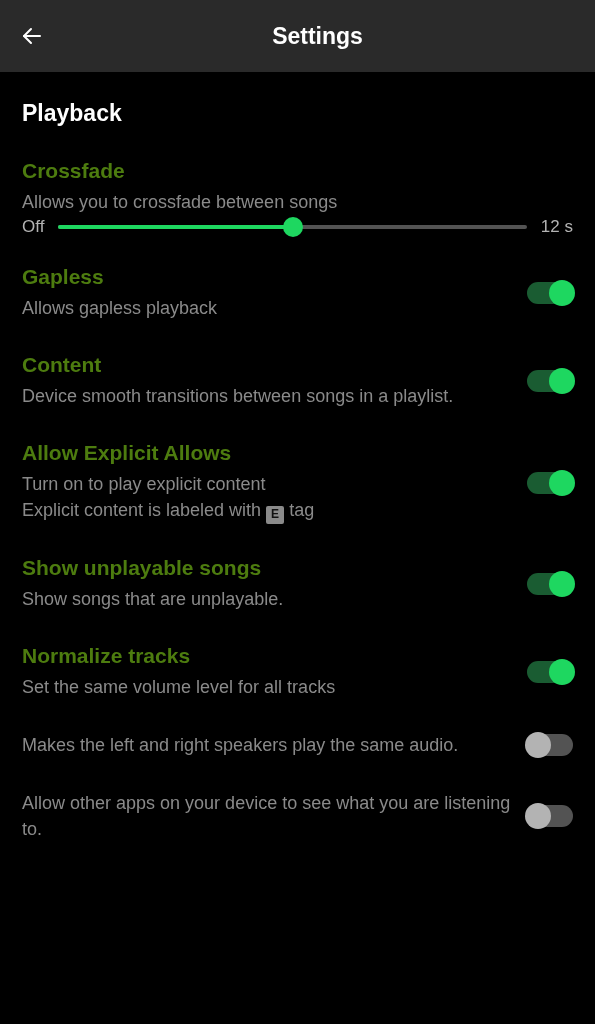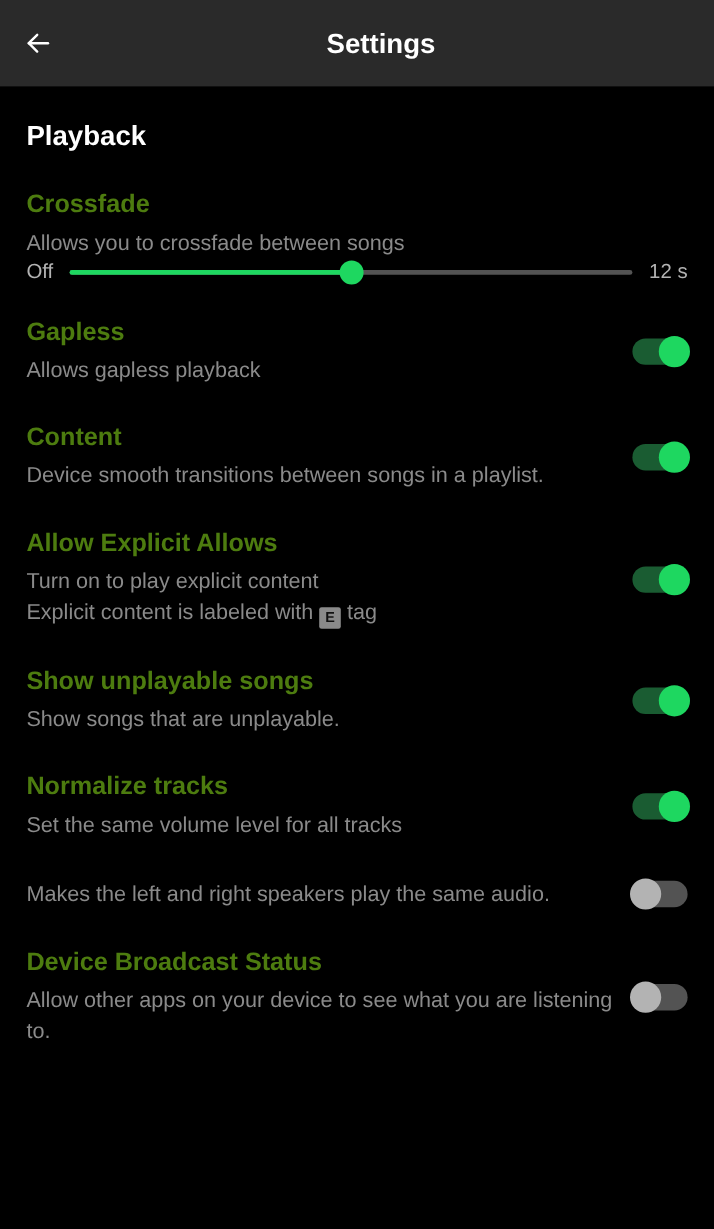--- a/index.html
+++ b/index.html
@@ -231,21 +231,20 @@
     <div class="item-text">
       <div class="item-desc">Makes the left and right speakers play the same audio.</div>
     </div>
     <div class="toggle off" id="toggle-5">
         <div class="knob"></div>
       </div>
   </div>
 
   <div class="item">
     <div class="item-text">
-      <div class="item-title">Device Broadcast Status</div>
       <div class="item-desc">Allow other apps on your device to see what you are listening to.</div>
     </div>
     <div class="toggle off" id="toggle-6">
         <div class="knob"></div>
       </div>
   </div>
 
 </div>
 
 </body></html>

